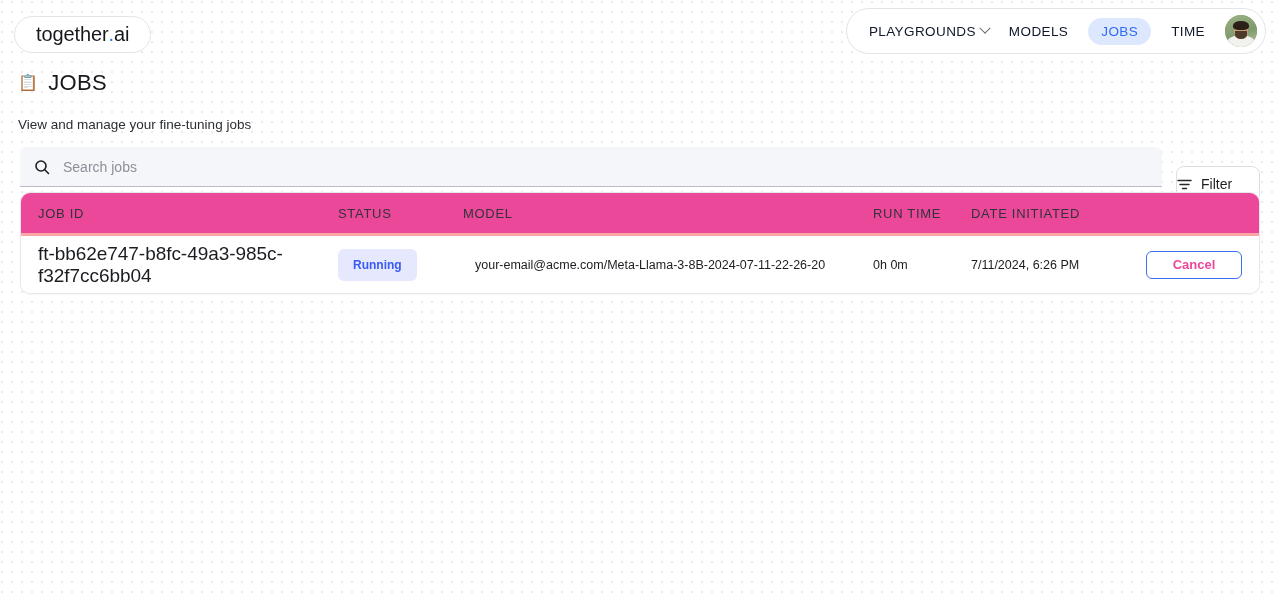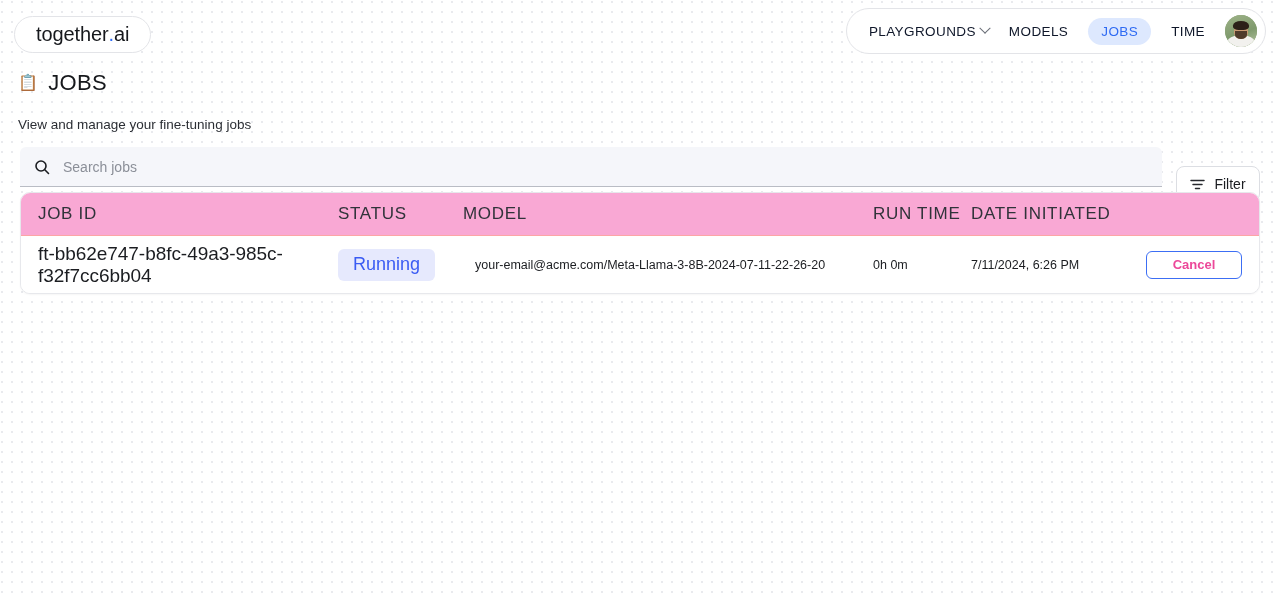--- a/index.html
+++ b/index.html
@@ -148,21 +148,21 @@
     font-size: 14px;
     color: #1b1d21;
   }
   .search-input::placeholder { color: #8b8f98; }
 
   .filter-btn {
     width: 84px;
     height: 36px;
     display: flex;
     align-items: center;
-    justify-content: center;
+    justify-content: flex-start;
     gap: 9px;
     border: 1px solid #dcdee3;
     border-radius: 8px;
     background: #ffffff;
     font-size: 14px;
     font-weight: 500;
     color: #1b1d21;
     cursor: pointer;
     margin-top: 34px;
   }
@@ -178,24 +178,24 @@
     box-shadow: 0 1px 2px rgba(20,22,28,.04);
   }
 
   .grid-row {
     display: grid;
     grid-template-columns: 300px 125px 410px 98px 160px 1fr;
     align-items: center;
   }
 
   .thead {
-    background: #f9a8d4;
+    background: #ec4899;
     height: 43px;
-    border-bottom: 1px solid #fca5a5;
-    font-size: 17px;
+    border-bottom: 3px solid #fca5a5;
+    font-size: 13px;
     letter-spacing: 0.7px;
     color: #30333a;
     padding: 0 17px;
   }
 
   .trow {
     height: 57px;
     background: #ffffff;
     font-size: 13px;
     color: #1b1d21;
@@ -209,22 +209,22 @@
 
   .badge {
     display: inline-flex;
     align-items: center;
     justify-content: center;
     height: 25px;
     padding: 16px 15px;
     border-radius: 6px;
     background: #e6e9fd;
     color: #3a5bf3;
-    font-size: 18px;
-    font-weight: 400;
+    font-size: 12px;
+    font-weight: 700;
   }
 
   .cell-action { display: flex; justify-content: flex-end; }
   .cancel-btn {
     width: 96px;
     height: 28px;
     display: flex;
     align-items: center;
     justify-content: center;
     border: 1.6px solid #3c6ef4;

